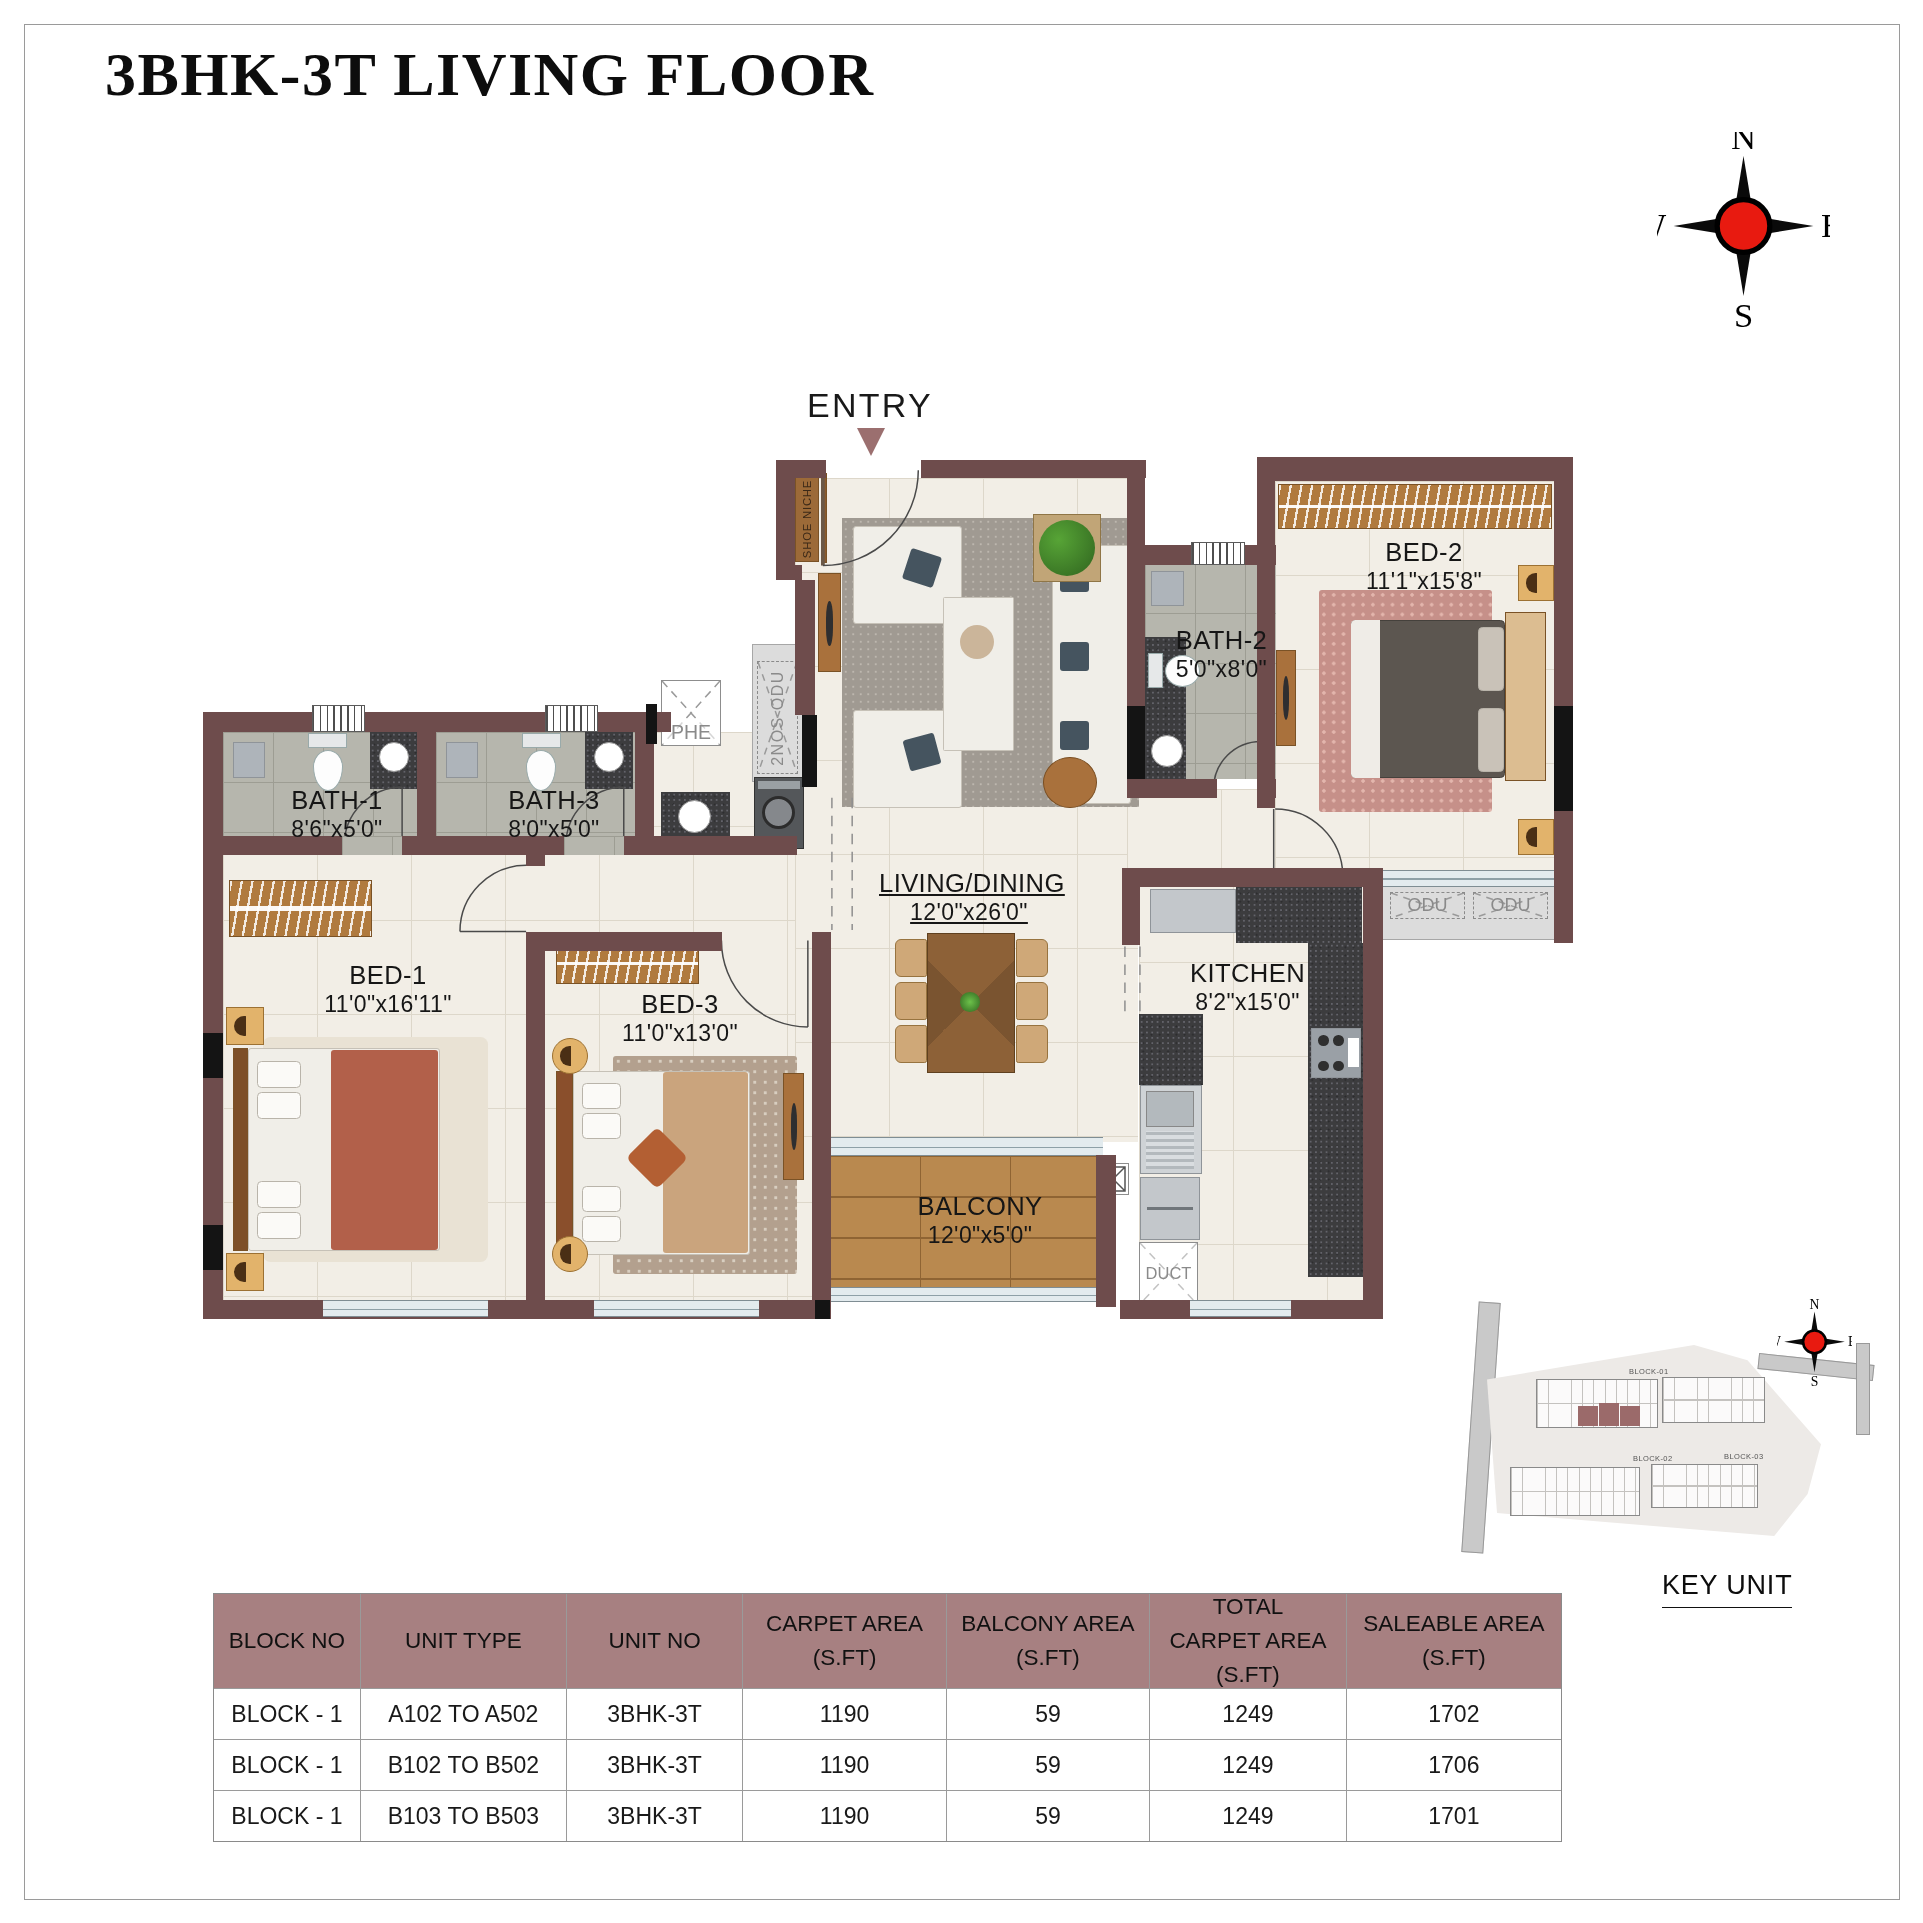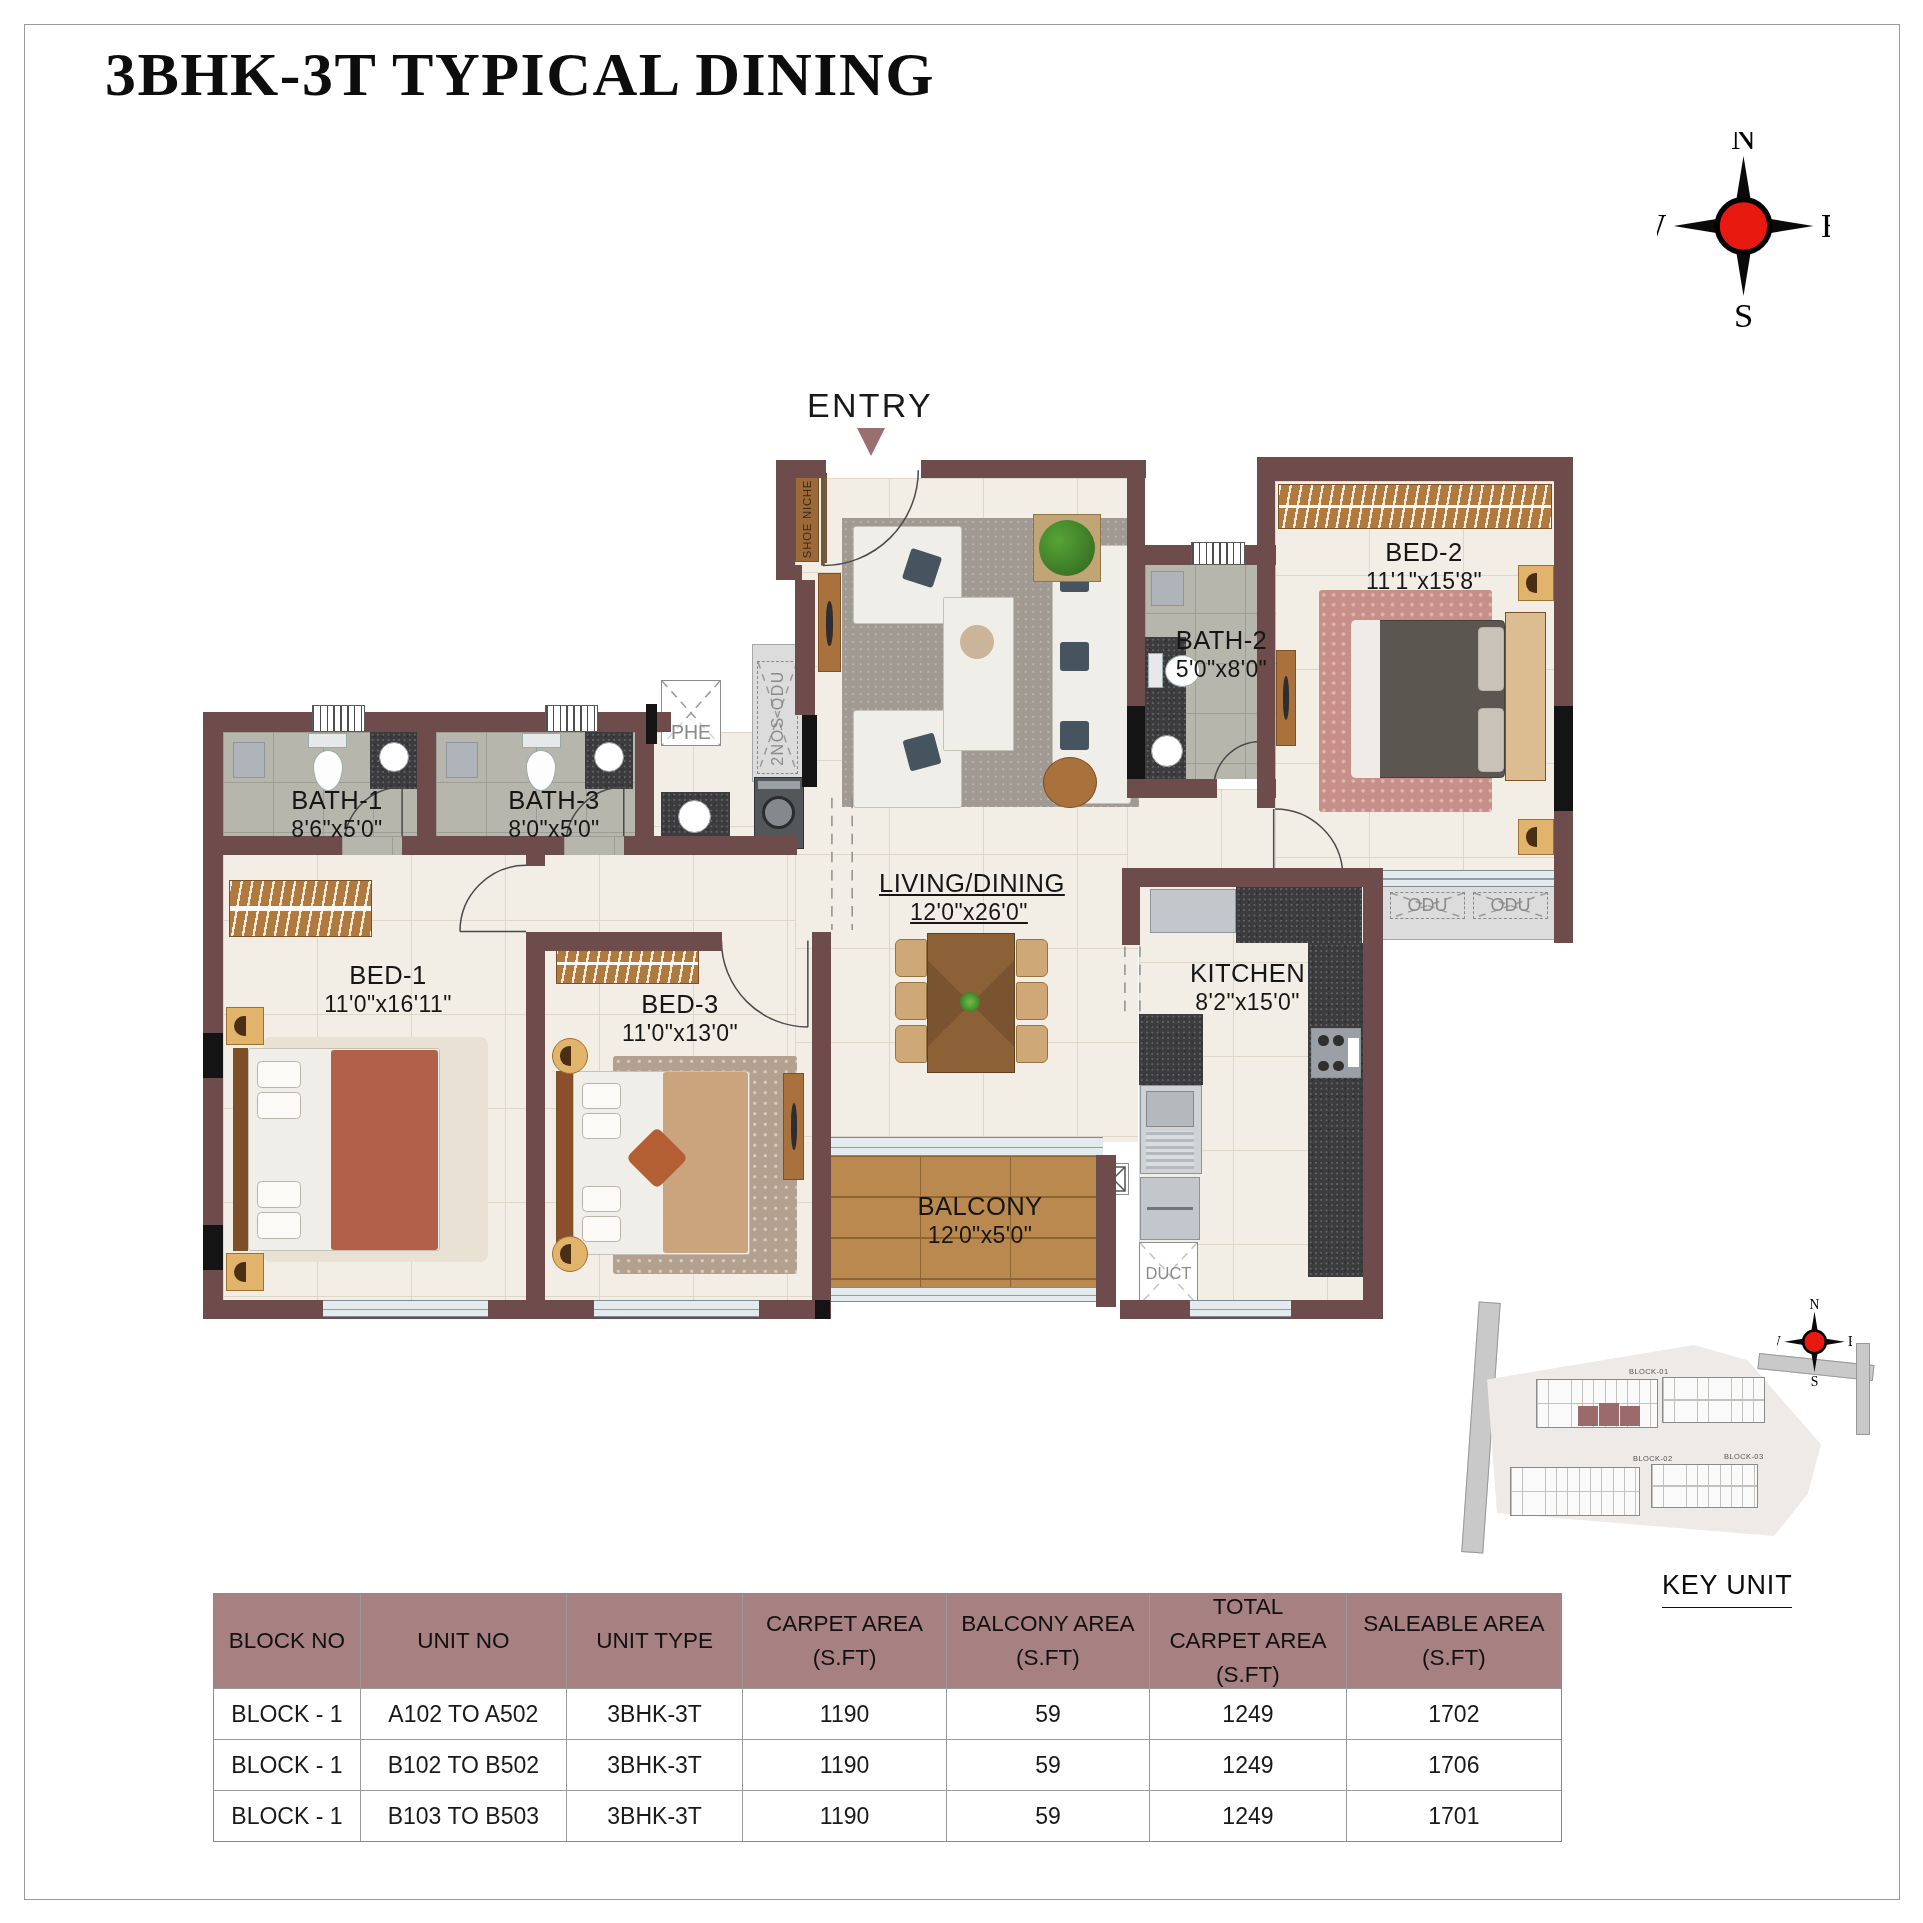--- a/index.html
+++ b/index.html
@@ -48,21 +48,21 @@
   .thead .tcell{background:var(--thbg);height:94px;font-size:22.5px;line-height:1.5;color:#111;}
   .tbody .tcell{height:50px;background:#fff;font-size:23px;}
   .tbody:last-child .tcell{border-bottom:none;}
   svg text{font-family:"Liberation Serif",serif;}
 </style>
 </head>
 <body>
 
 <div class="frame"></div>
 
-<div class="title">3BHK-3T TYPICAL DINING</div>
+<div class="title">3BHK-3T LIVING FLOOR</div>
 
 <svg class="abs" style="left:1657px;top:132px;" width="173" height="203" viewBox="-115 -125 230 270">
   <line x1="-62" y1="0" x2="62" y2="0" stroke="#111" stroke-width="3"></line>
   <line x1="0" y1="-62" x2="0" y2="62" stroke="#111" stroke-width="3"></line>
   <path d="M0,-93 L-11,-26 L11,-26 Z" fill="#0a0a0a"></path>
   <path d="M0,93 L-11,26 L11,26 Z" fill="#0a0a0a"></path>
   <path d="M93,0 L26,-11 L26,11 Z" fill="#0a0a0a"></path>
   <path d="M-93,0 L-26,-11 L-26,11 Z" fill="#0a0a0a"></path>
   <circle cx="0" cy="0" r="35" fill="var(--red)" stroke="#000" stroke-width="7"></circle>
   <text x="0" y="-102" text-anchor="middle" font-size="46">N</text>
@@ -375,24 +375,24 @@
   </svg>
   <div class="keyplan-title" style="left:197px;top:277px;">KEY UNIT</div>
 </div>
 
 <div id="areatable">
   <div class="trow thead">
     <div class="tcell">
         <div>BLOCK NO</div>
       </div>
     <div class="tcell">
+        <div>UNIT TYPE</div>
+      </div>
+    <div class="tcell">
         <div>UNIT NO</div>
-      </div>
-    <div class="tcell">
-        <div>UNIT TYPE</div>
       </div>
     <div class="tcell">
         <div>CARPET AREA</div>
         <div>(S.FT)</div>
       </div>
     <div class="tcell">
         <div>BALCONY AREA</div>
         <div>(S.FT)</div>
       </div>
     <div class="tcell">

